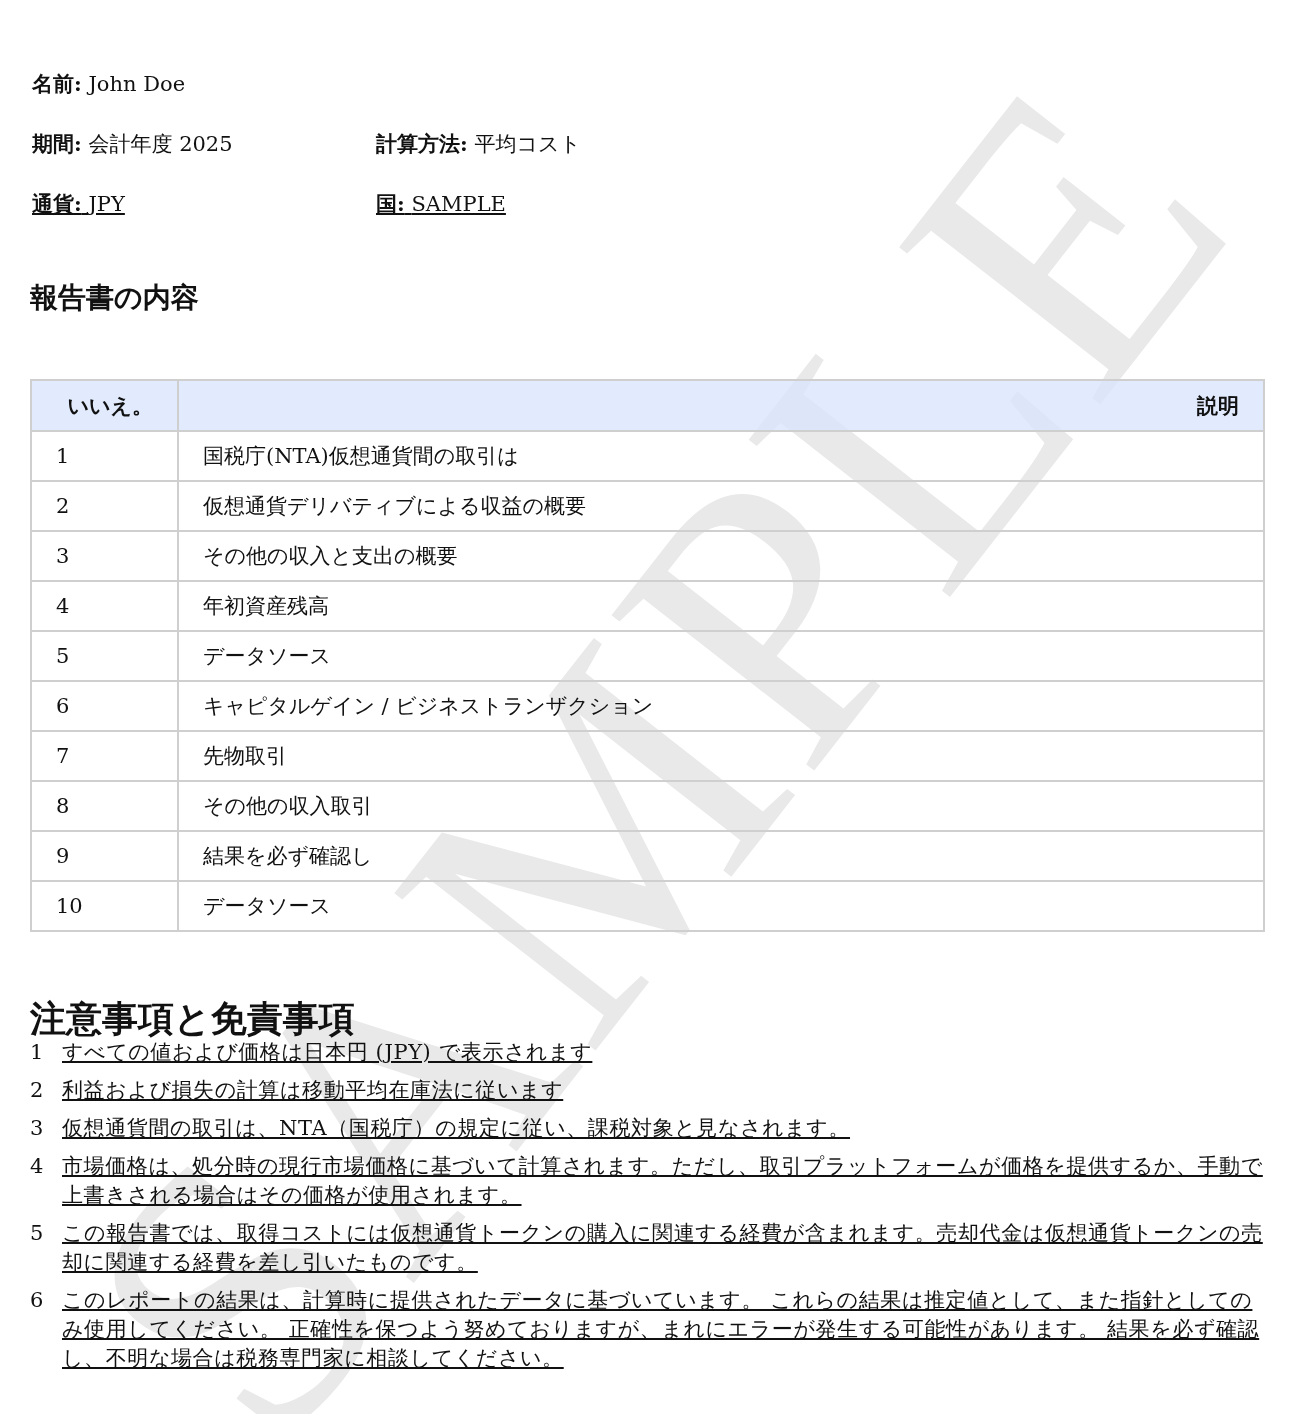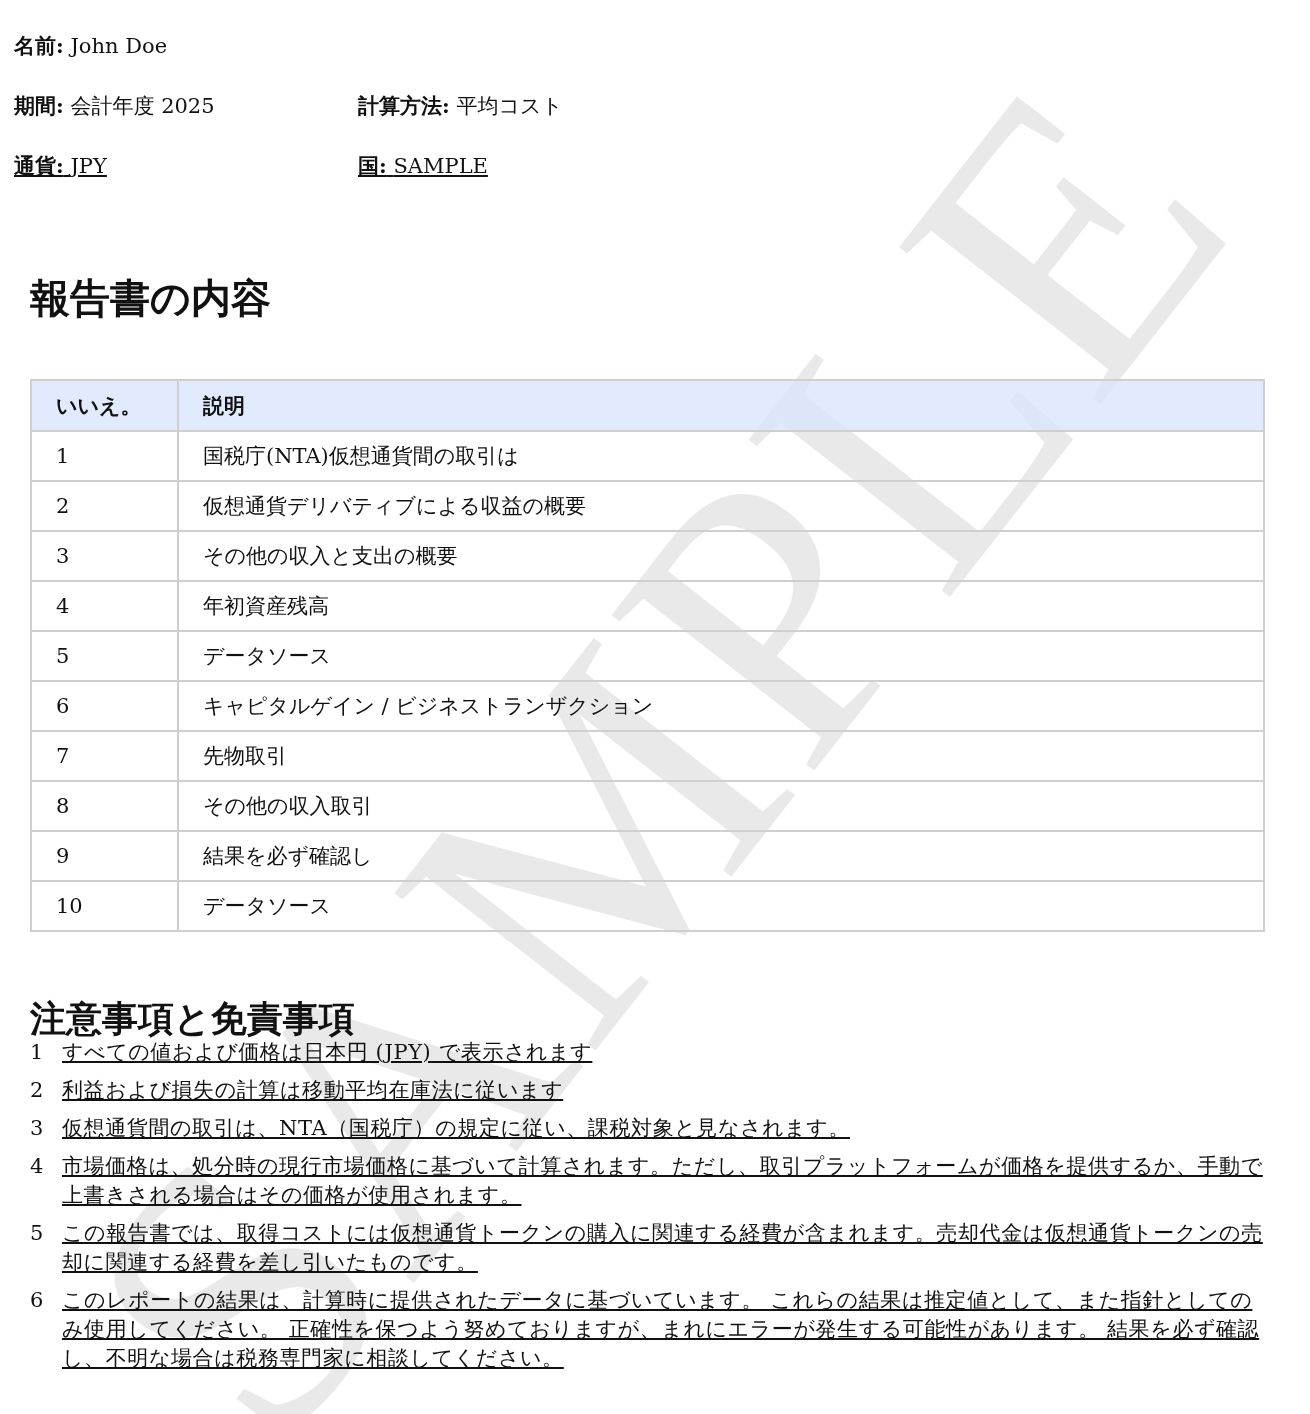--- a/index.html
+++ b/index.html
@@ -25,21 +25,22 @@
       letter-spacing: 6px;
       color: #e9e9e9;
       white-space: nowrap;
       z-index: 0;
       pointer-events: none;
       line-height: 1;
     }
     .page {
       position: relative;
       z-index: 1;
-      padding: 0 14px;
+      padding: 0 32px;
+      margin-top: 38px;
     }
     .meta {
       position: relative;
       height: 240px;
     }
     .meta-item {
       position: absolute;
       font-size: 21px;
       line-height: 28px;
       white-space: nowrap;
@@ -51,21 +52,21 @@
     .c2 { left: 344px; }
     .r1 { top: 32px; }
     .r2 { top: 92px; }
     .r3 { top: 152px; text-decoration: underline; }
 
     h2.toc-title {
       position: absolute;
       top: 276px;
       left: 30px;
       margin: 0;
-      font-size: 40px;
+      font-size: 28px;
       font-weight: bold;
       line-height: 44px;
     }
     table.toc {
       position: absolute;
       top: 379px;
       left: 30px;
       width: 1235px;
       border-collapse: collapse;
       font-size: 21px;
@@ -75,20 +76,21 @@
       border: 2px solid #cfcfcf;
       height: 48px;
       padding: 0 24px;
       text-align: left;
       vertical-align: middle;
     }
     table.toc th {
       background: rgba(218, 229, 252, 0.78);
       font-weight: bold;
       height: 49px;
+      text-align: right;
     }
     table.toc th.col-no, table.toc td.col-no {
       width: 97px;
     }
     .notes {
       position: absolute;
       top: 1000px;
       left: 30px;
       width: 1240px;
     }

